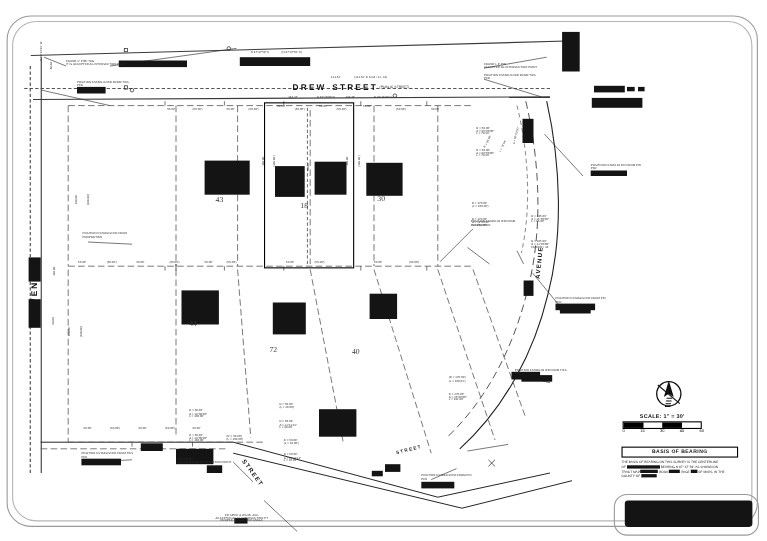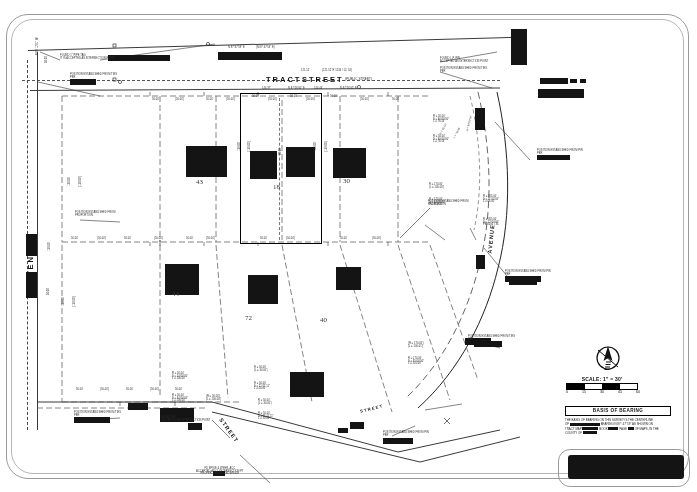--- a/index.html
+++ b/index.html
@@ -61,21 +61,21 @@
 
   <div class="frame outer"></div>
   <div class="frame inner"></div>
 
   <div class="ln thin" style="left:28px;top:50px;width:487px;transform:rotate(-1.55deg);"></div>
 
   <div class="dash" style="left:22px;top:80px;width:478px;border-top-style:dashed;border-top-color:#555;"></div>
 
   <div class="ln thin" style="left:30px;top:90px;width:470px;transform:rotate(-0.3deg);"></div>
 
-  <div class="t street" style="left:266px;top:76px;">TRACT</div>
+  <div class="t street" style="left:266px;top:76px;">DREW</div>
   <div class="t street" style="left:302px;top:76px;">STREET</div>
   <div class="t t3" style="left:345px;top:78px;">(PUBLIC STREET)</div>
 
   <div class="ln thin" style="left:37px;top:52px;width:1px;height:378px;"></div>
   <div class="dash" style="left:28px;top:60px;width:370px;transform:rotate(90deg);transform-origin:0 0;"></div>
   <div class="t street vert" style="left:10px;top:258px;transform:rotate(-90deg);">AVENUE</div>
 
   <svg style="position:absolute;left:0;top:0;width:697px;height:492px;pointer-events:none;">
 
     <path d="M 497 92 C 510 150 512 215 498 268 C 486 318 460 370 418 408" fill="none" stroke="#222" stroke-width="1"></path>

